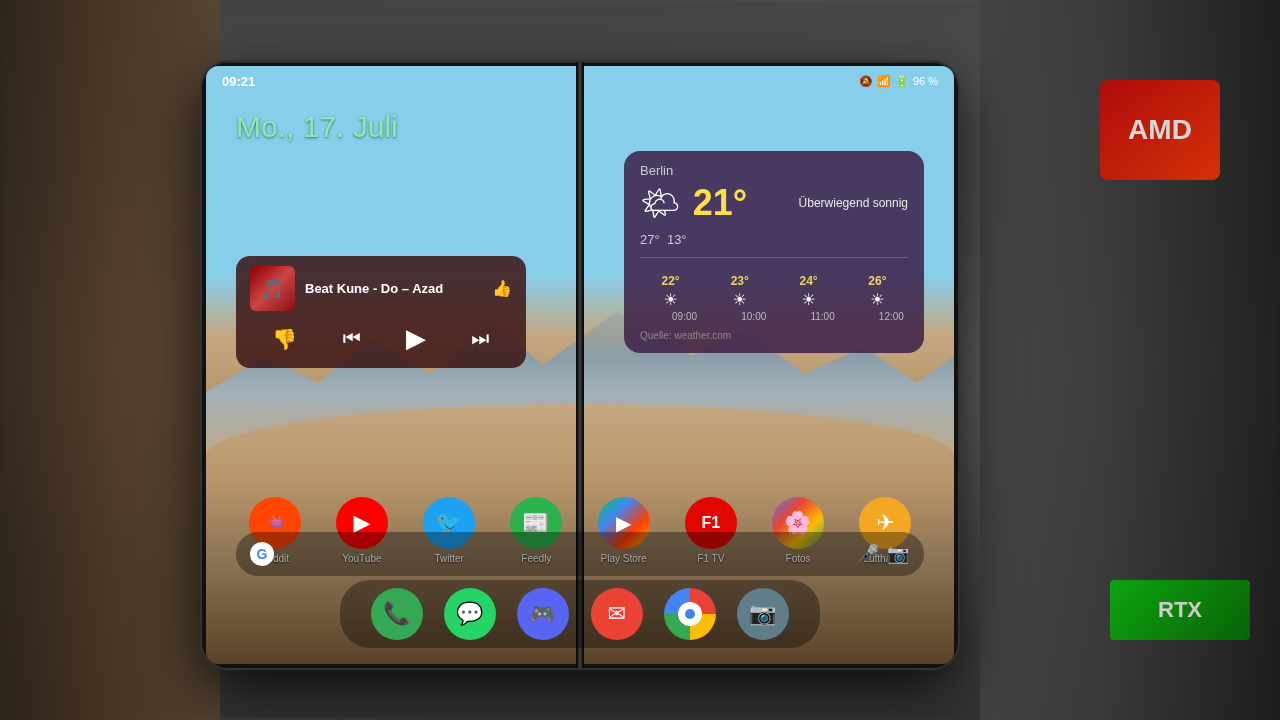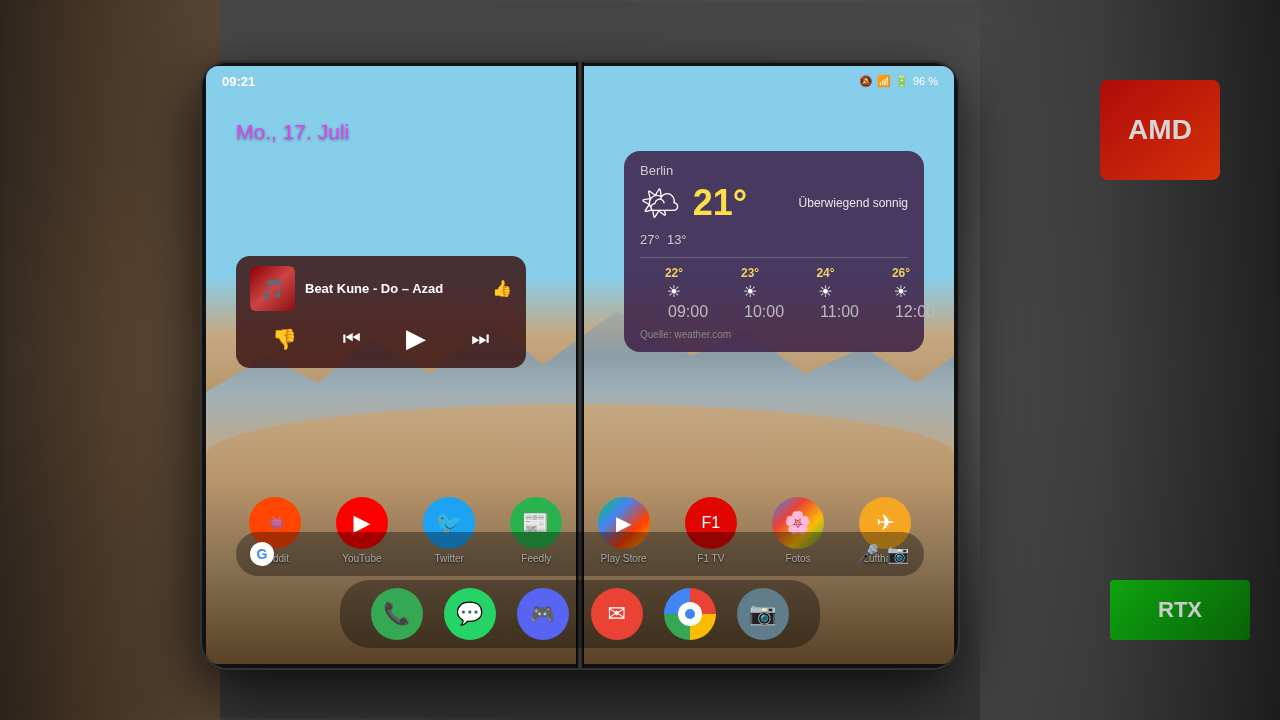--- a/index.html
+++ b/index.html
@@ -156,23 +156,23 @@
       display: flex;
       align-items: center;
       gap: 4px;
       color: white;
       font-size: 11px;
     }
 
     
     .date-widget {
       position: absolute;
-      top: 54px; left: 30px;
-      color: #d946ef;
-      font-size: 21px;
+      top: 44px; left: 30px;
+      color: #86efac;
+      font-size: 30px;
       font-weight: 500;
       text-shadow: 0 1px 3px rgba(0,0,0,0.5);
       z-index: 15;
     }
 
     
     .weather-widget {
       position: absolute;
       top: 85px; right: 30px;
       width: 300px;
@@ -219,33 +219,33 @@
       font-size: 13px;
       color: #ccc;
       margin-bottom: 10px;
     }
 
     .weather-forecast {
       display: flex;
       gap: 8px;
       justify-content: space-around;
       border-top: 1px solid rgba(255,255,255,0.2);
-      padding-top: 8px;
+      padding-top: 16px;
     }
 
     .weather-hour {
       display: flex;
       flex-direction: column;
       align-items: center;
       gap: 2px;
     }
 
     .weather-hour-temp { font-size: 12px; font-weight: 600; color: #f0d060; }
     .weather-hour-icon { font-size: 16px; }
-    .weather-hour-time { font-size: 16px; color: #bbb; margin-left: 28px; }
+    .weather-hour-time { font-size: 10px; color: #bbb; margin-left: 28px; }
 
     .weather-source {
       font-size: 10px;
       color: #888;
       margin-top: 8px;
     }
 
     
     .music-widget {
       position: absolute;
@@ -514,21 +514,21 @@
           <span class="app-label">Feedly</span>
         </div>
         <div class="app-icon">
           <div class="app-icon-img" style="background:linear-gradient(135deg,#00c853,#4285f4,#ff3d00,#ffbc00);">
             <span style="color:white;font-size:20px;">▶</span>
           </div>
           <span class="app-label">Play Store</span>
         </div>
         <div class="app-icon">
           <div class="app-icon-img f1tv-bg">
-            <span style="color:white;font-size:16px;font-weight:normal;text-align:right;">F1</span>
+            <span style="color:white;font-size:16px;font-weight:bold;text-align:right;">F1</span>
           </div>
           <span class="app-label">F1 TV</span>
         </div>
         <div class="app-icon">
           <div class="app-icon-img" style="background:linear-gradient(135deg,#4285f4,#ea4335,#fbbc04,#34a853);">
             <span style="color:white;font-size:22px;">🌸</span>
           </div>
           <span class="app-label">Fotos</span>
         </div>
         <div class="app-icon">

